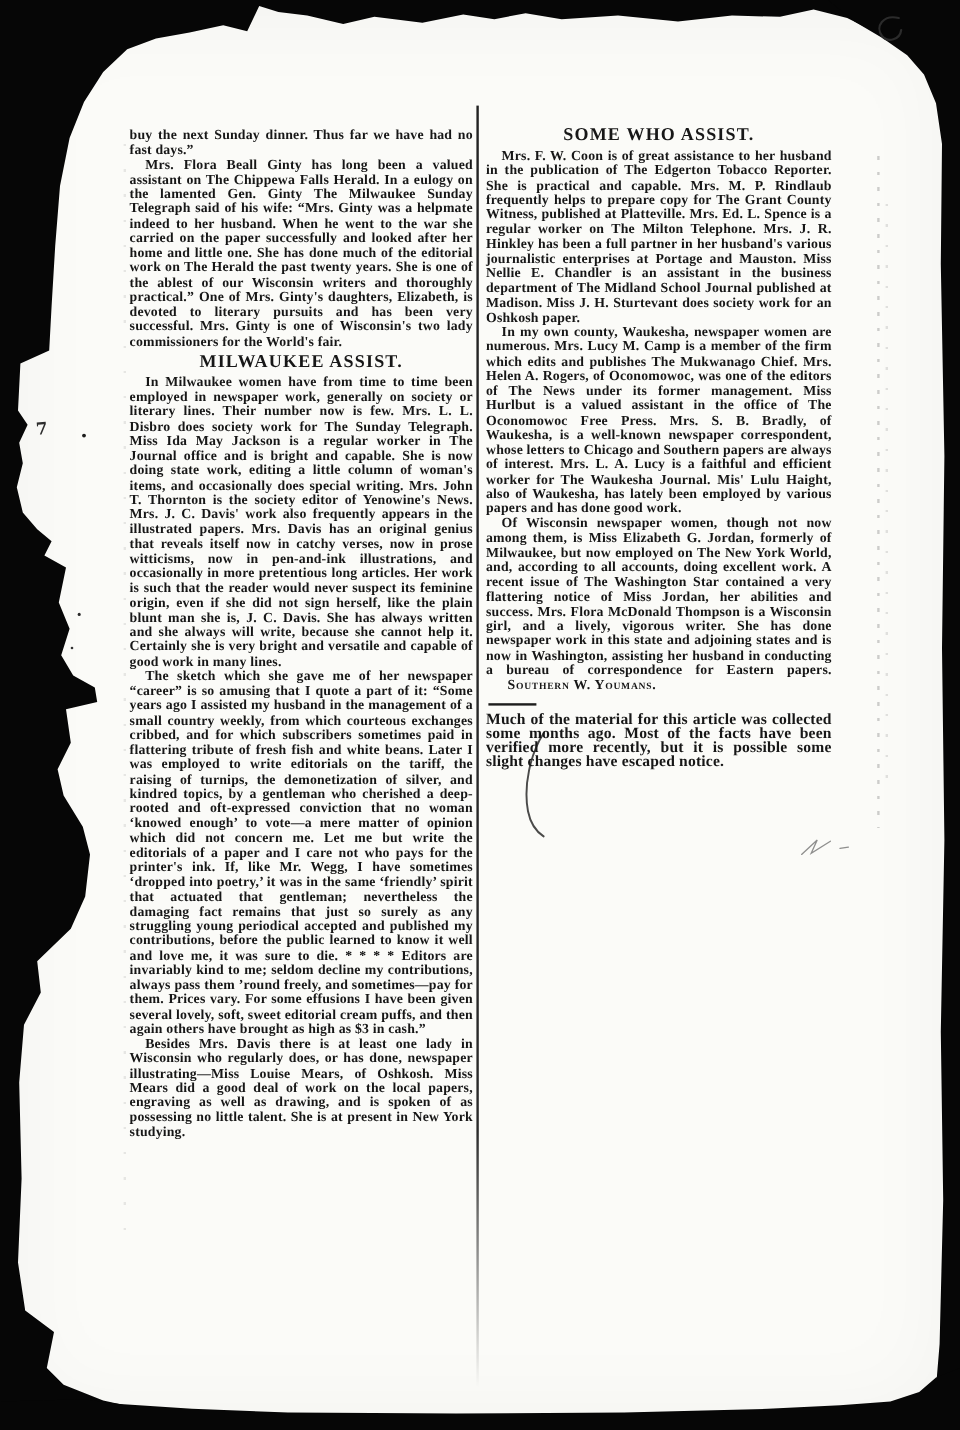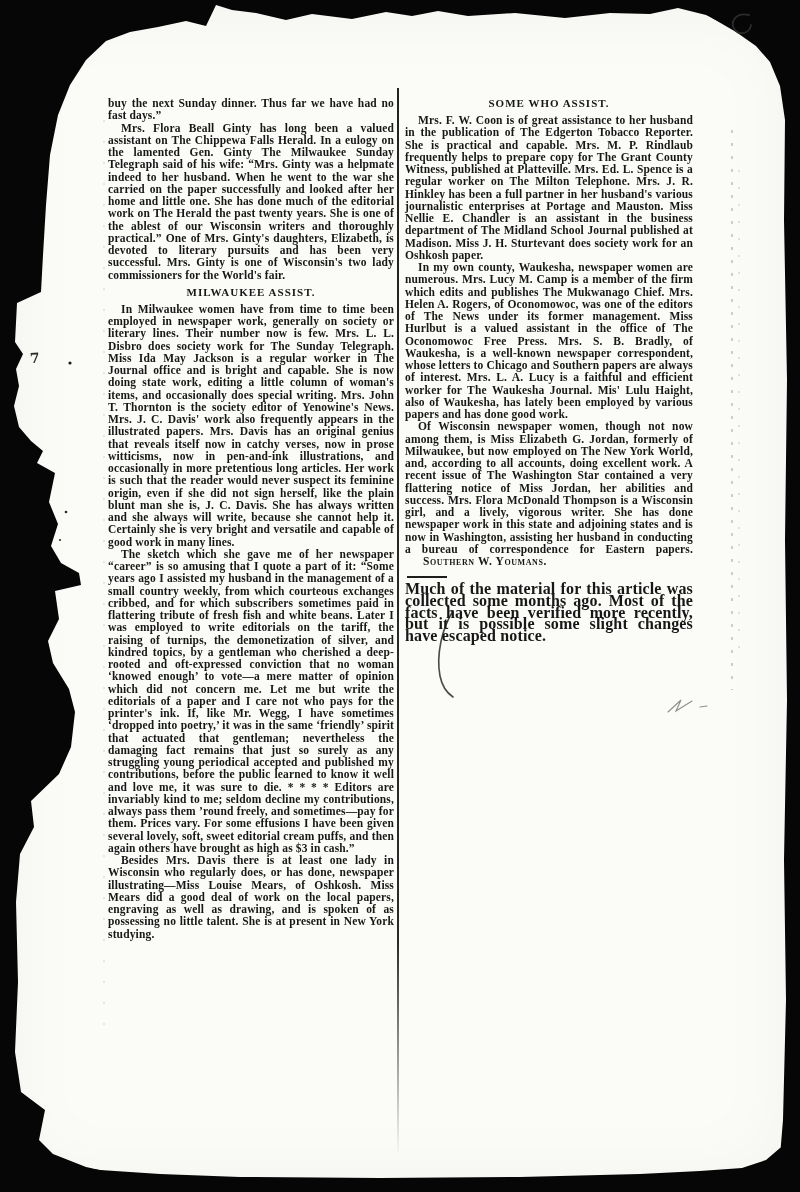--- a/index.html
+++ b/index.html
@@ -16,45 +16,46 @@
     pointer-events:none;z-index:1;
   }
   svg.edges{position:absolute;inset:0;z-index:3;pointer-events:none;}
   .col{
     position:absolute;z-index:4;
     color:#171717;
     font-size:11.5px;line-height:12.25px;
     font-weight:700;
     text-align:justify;
     letter-spacing:0.15px;
+    margin-top:10px;
   }
   #col-left{left:108px;top:97px;width:286px;}
   #col-right{left:405px;top:97px;width:288px;}
   .col p{margin:0;}
   .col p.ind{text-indent:13px;}
   .sec-heading{
     margin:5px 0 4px;
-    font-size:11px;line-height:13px;
+    font-size:15px;line-height:13px;
     font-weight:700;
     text-align:center;
     letter-spacing:1px;
   }
   #col-right .sec-heading{margin-top:0;}
   .signature{
     font-variant:small-caps;
     letter-spacing:0.6px;
     padding-left:18px;
     white-space:nowrap;
   }
   .footnote-rule{
     width:40px;height:2px;background:#1d1d1d;
     margin:9px 0 5px 2px;
   }
   .footnote{
-    font-size:16px;line-height:11.7px;
+    font-size:13px;line-height:11.7px;
   }
   .column-divider{
     position:absolute;z-index:2;
     left:397px;top:88px;width:2px;height:1068px;
     background:linear-gradient(180deg,#222 0%,#2a2a2a 80%,rgba(40,40,40,0) 100%);
   }
   .hand-numeral{
     position:absolute;z-index:5;
     left:30px;top:350px;
     font-family:"DejaVu Serif",serif;

